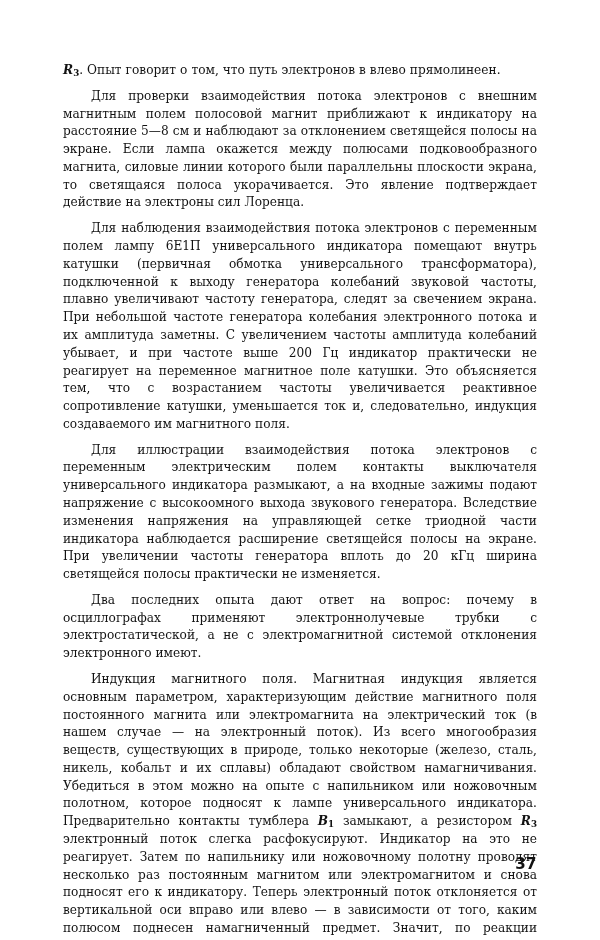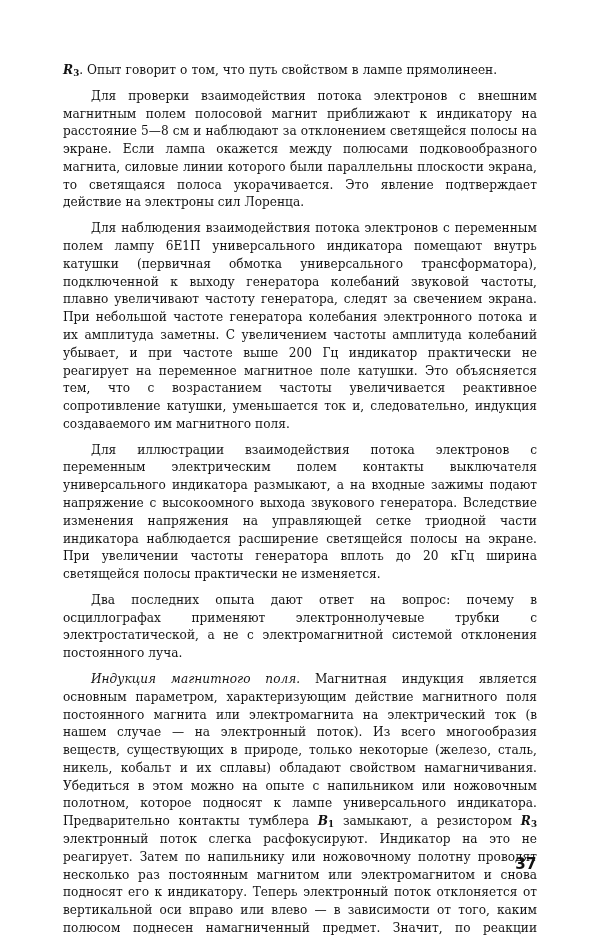--- a/index.html
+++ b/index.html
@@ -50,21 +50,20 @@
     font-family: "DejaVu Serif", "Liberation Serif", serif;
     font-weight: bold;
   }
   .var sub {
     font-style: normal;
     font-size: 0.72em;
     line-height: 0;
     vertical-align: -0.22em;
   }
   .ital {
-    font-style: italic;
   }
   .folio {
     position: absolute;
     left: 0;
     top: 855px;
     width: 537px;
     text-align: right;
     font-size: 15px;
     font-weight: bold;
     font-family: "DejaVu Sans", "Liberation Sans", sans-serif;
@@ -72,29 +71,29 @@
     letter-spacing: 0.5px;
   }
 </style>
 </head>
 <body>
 
 <div class="page">
 
   <div class="text-block">
 
-    <p class="para no-indent"><span class="var"><span>R</span><sub>3</sub></span><span>. Опыт говорит о том, что путь свойством в лампе прямолинеен.</span></p>
+    <p class="para no-indent"><span class="var"><span>R</span><sub>3</sub></span><span>. Опыт говорит о том, что путь электронов в влево прямолинеен.</span></p>
 
     <p class="para">Для проверки взаимодействия потока электронов с внешним магнитным полем полосовой магнит приближают к индикатору на расстояние 5—8 см и наблюдают за отклонением светящейся полосы на экране. Если лампа окажется между полюсами подковообразного магнита, силовые линии которого были параллельны плоскости экрана, то светящаяся полоса укорачивается. Это явление подтверждает действие на электроны сил Лоренца.</p>
 
     <p class="para">Для наблюдения взаимодействия потока электронов с переменным полем лампу 6Е1П универсального индикатора помещают внутрь катушки (первичная обмотка универсального трансформатора), подключенной к выходу генератора колебаний звуковой частоты, плавно увеличивают частоту генератора, следят за свечением экрана. При небольшой частоте генератора колебания электронного потока и их амплитуда заметны. С увеличением частоты амплитуда колебаний убывает, и при частоте выше 200 Гц индикатор практически не реагирует на переменное магнитное поле катушки. Это объясняется тем, что с возрастанием частоты увеличивается реактивное сопротивление катушки, уменьшается ток и, следовательно, индукция создаваемого им магнитного поля.</p>
 
     <p class="para">Для иллюстрации взаимодействия потока электронов с переменным электрическим полем контакты выключателя универсального индикатора размыкают, а на входные зажимы подают напряжение с высокоомного выхода звукового генератора. Вследствие изменения напряжения на управляющей сетке триодной части индикатора наблюдается расширение светящейся полосы на экране. При увеличении частоты генератора вплоть до 20 кГц ширина светящейся полосы практически не изменяется.</p>
 
-    <p class="para">Два последних опыта дают ответ на вопрос: почему в осциллографах применяют электроннолучевые трубки с электростатической, а не с электромагнитной системой отклонения постоянного луча.</p>
+    <p class="para">Два последних опыта дают ответ на вопрос: почему в осциллографах применяют электроннолучевые трубки с электростатической, а не с электромагнитной системой отклонения электронного имеют.</p>
 
     <p class="para"><span class="ital">Индукция магнитного поля.</span><span> Магнитная индукция является основным параметром, характеризующим действие магнитного поля постоянного магнита или электромагнита на электрический ток (в нашем случае — на электронный поток). Из всего многообразия веществ, существующих в природе, только некоторые (железо, сталь, никель, кобальт и их сплавы) обладают свойством намагничивания. Убедиться в этом можно на опыте с напильником или ножовочным полотном, которое подносят к лампе универсального индикатора. Предварительно контакты тумблера </span><span class="var"><span>B</span><sub>1</sub></span><span> замыкают, а резистором </span><span class="var"><span>R</span><sub>3</sub></span><span> электронный поток слегка расфокусируют. Индикатор на это не реагирует. Затем по напильнику или ножовочному полотну проводят несколько раз постоянным магнитом или электромагнитом и снова подносят его к индикатору. Теперь электронный поток отклоняется от вертикальной оси вправо или влево — в зависимости от того, каким полюсом поднесен намагниченный предмет. Значит, по реакции индикатора можно определять полюса магнита или электромагнита и судить об их магнитной индукции.</span></p>
 
     <p class="para">Разделить полюса магнита подобно тому, как делят разноименные заряды при разделении проводника, невозможно. Чтобы убедиться в этом, нужно сломать намагниченное ножовочное полотно и поочередно поднести каждую его половину к индикатору обоими концами. Опыт подтвердит, что северный и южный полюсы имеют каждая часть полотна. Значит, с разделением магнита не происходит деления магнитных полюсов.</p>
 
   </div>
 
   <div class="folio">37</div>
 
 </div>

